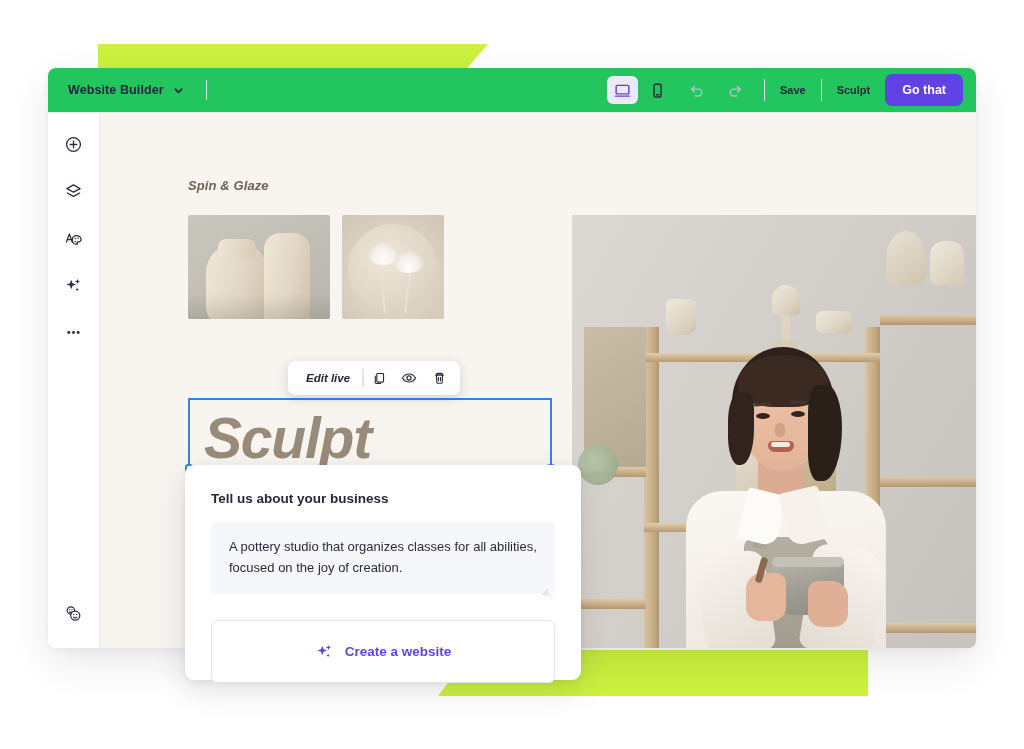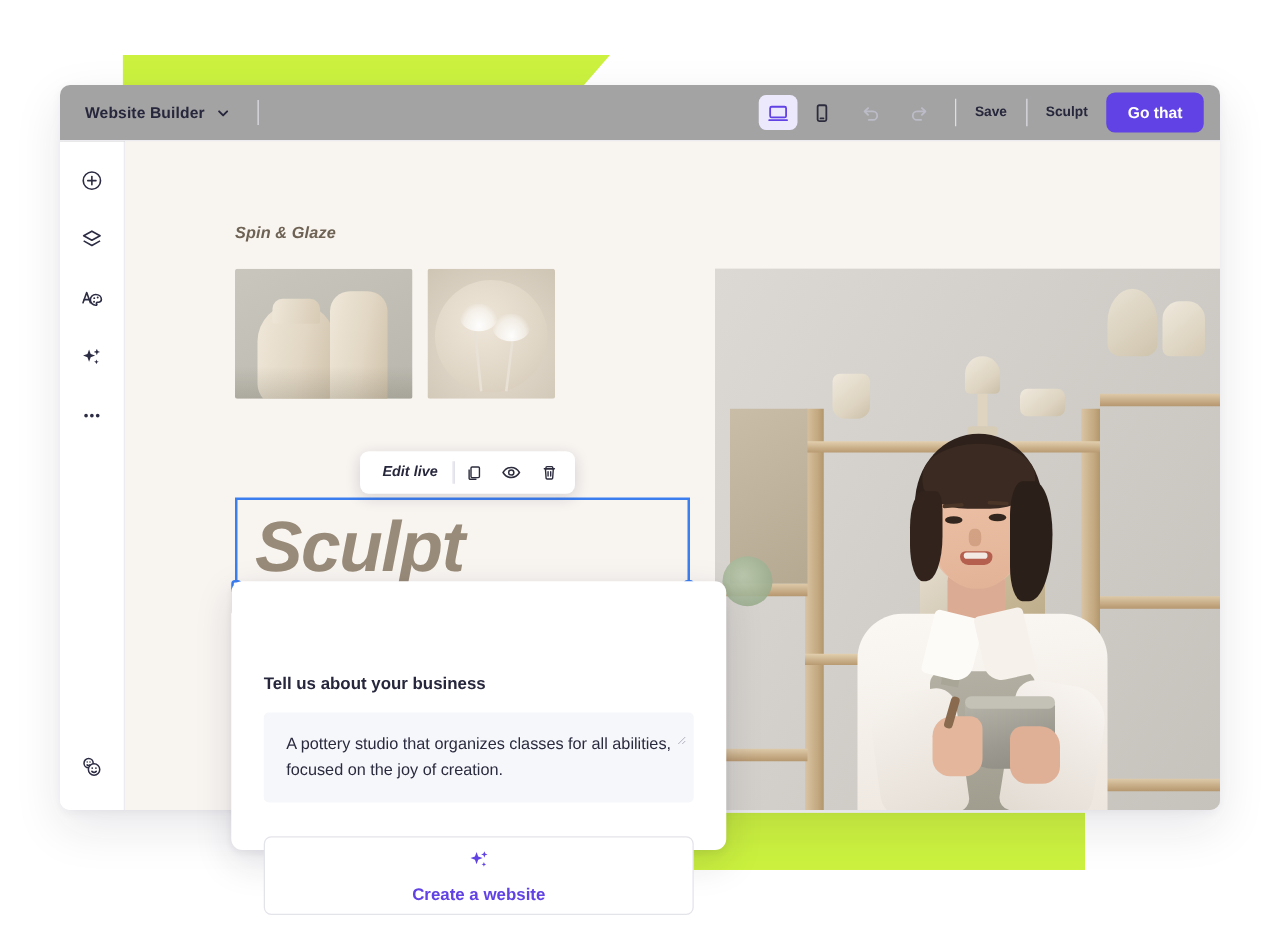--- a/index.html
+++ b/index.html
@@ -48,21 +48,21 @@
     z-index: 2;
     overflow: hidden;
     display: flex;
     flex-direction: column;
   }
 
   
   .topbar {
     height: 45px;
     flex: 0 0 45px;
-    background: #a3a3a3;
+    background: #22c55e;
     border-bottom: 1px solid #ebebf0;
     display: flex;
     align-items: center;
     padding: 0 13px 0 20px;
     position: relative;
   }
   .brand {
     display: flex;
     align-items: center;
     gap: 9px;
@@ -434,21 +434,20 @@
     border-radius: 9px;
     box-shadow: 0 10px 30px rgba(30,28,60,0.13), 0 2px 6px rgba(30,28,60,0.06);
     z-index: 7;
     padding: 26px 26px 0 26px;
   }
   .panel-title {
     font-size: 13.5px;
     font-weight: bold;
     color: #26263c;
     margin-bottom: 16px;
-    margin-top: 48px;
   }
   .prompt-area {
     width: 100%;
     height: 72px;
     background: #f6f7fa;
     border: none;
     border-radius: 4px;
     padding: 14px 18px;
     font-size: 13px;
     line-height: 1.62;
@@ -470,21 +469,20 @@
     height: 63px;
     background: #ffffff;
     border: 1px solid #e3e3ea;
     border-radius: 6px;
     display: flex;
     align-items: center;
     justify-content: center;
     gap: 11px;
     cursor: pointer;
     font-family: "Liberation Sans", sans-serif;
-    flex-direction: column;
   }
   .create-label {
     font-size: 13.5px;
     font-weight: bold;
     color: #6142e4;
   }
 </style>
 </head>
 <body>
 

